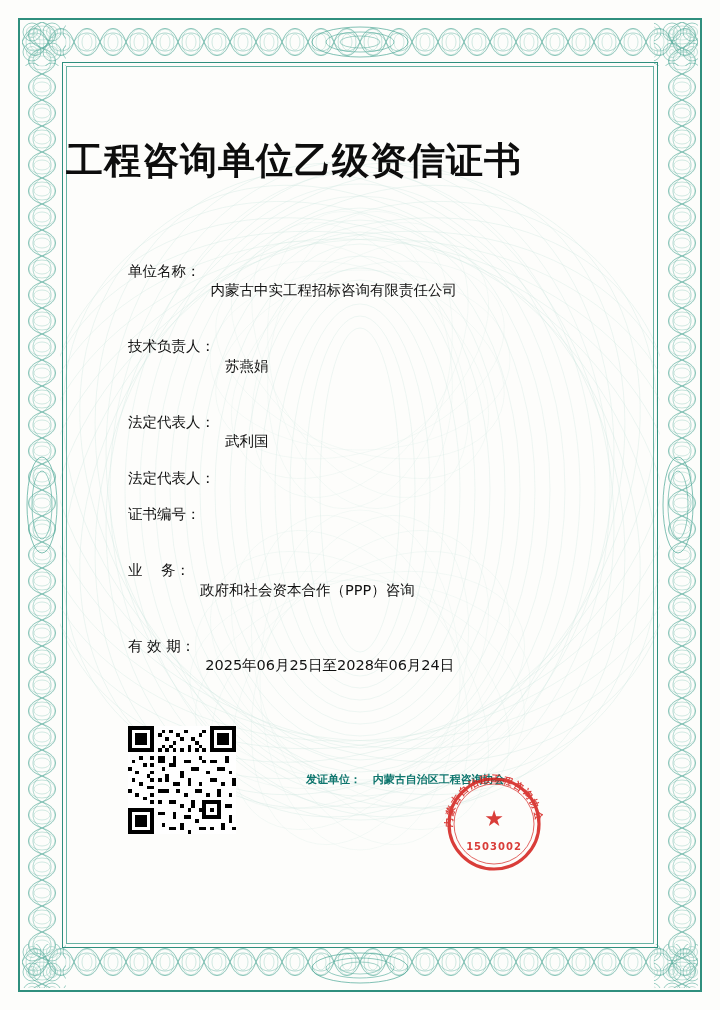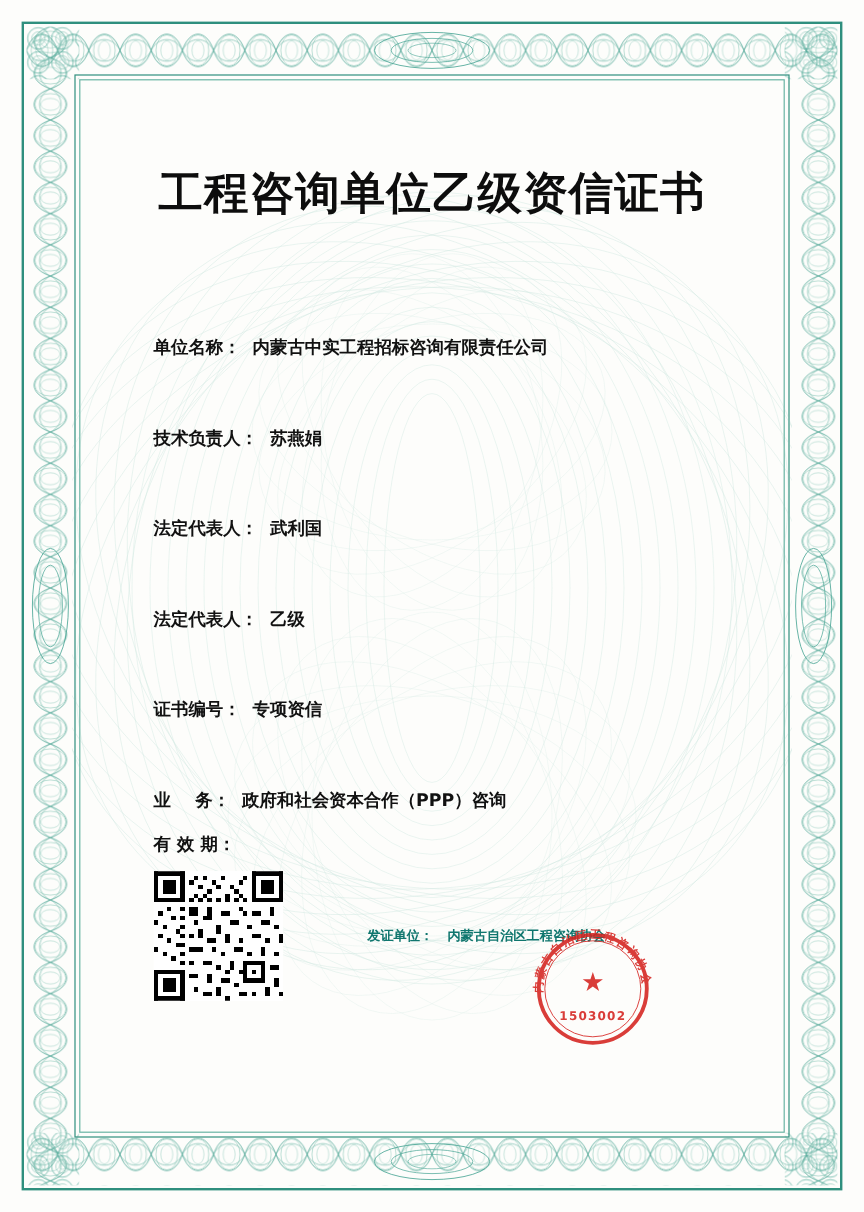--- a/index.html
+++ b/index.html
@@ -59,40 +59,39 @@
   .content {
     position: absolute;
     left: 66px; top: 66px;
     width: 588px; height: 878px;
   }
 
   .cert-title {
     position: absolute;
     left: 0; top: 70px;
     width: 588px;
-    text-align: center;
     font-family: "DejaVu Sans", sans-serif;
     font-weight: bold;
     font-size: 37px;
     letter-spacing: 1px;
     color: #0d0d0d;
   }
 
   .fields {
     position: absolute;
     left: 62px; top: 175px;
     width: 470px;
   }
   .field-row {
     display: flex;
-    align-items: flex-end;
+    align-items: center;
     margin-bottom: 15.5px;
     font-family: "DejaVu Sans", sans-serif;
     font-size: 14.5px;
-    font-weight: bold;
+    font-weight: normal;
     color: #111;
     line-height: 1.45;
   }
   .field-label {
     white-space: pre;
     flex: 0 0 auto;
   }
   .field-value {
     margin-left: 10px;
     flex: 1 1 auto;
@@ -337,36 +336,35 @@
         <span class="field-value">苏燕娟</span>
       </div>
 
       <div class="field-row">
         <span class="field-label">法定代表人：</span>
         <span class="field-value">武利国</span>
       </div>
 
       <div class="field-row">
         <span class="field-label">法定代表人：</span>
-        <span class="field-value">乙级</span>
       </div>
 
       <div class="field-row">
         <span class="field-label">证书编号：</span>
-        <span class="field-value">专项资信</span>
       </div>
 
       <div class="field-row">
         <span class="field-label">业    务：</span>
         <span class="field-value">政府和社会资本合作（PPP）咨询</span>
       </div>
 
 
       <div class="field-row">
         <span class="field-label">有 效 期：</span>
+        <span class="field-value">2025年06月25日至2028年06月24日</span>
       </div>
 
     </div>
 
     <div class="qr">
       <svg width="108" height="108" viewBox="0 0 29 29" shape-rendering="crispEdges">
         <rect width="29" height="29" fill="#ffffff"></rect>
         <g fill="#000000">
 
           <rect x="0" y="0" width="7" height="1"></rect>

